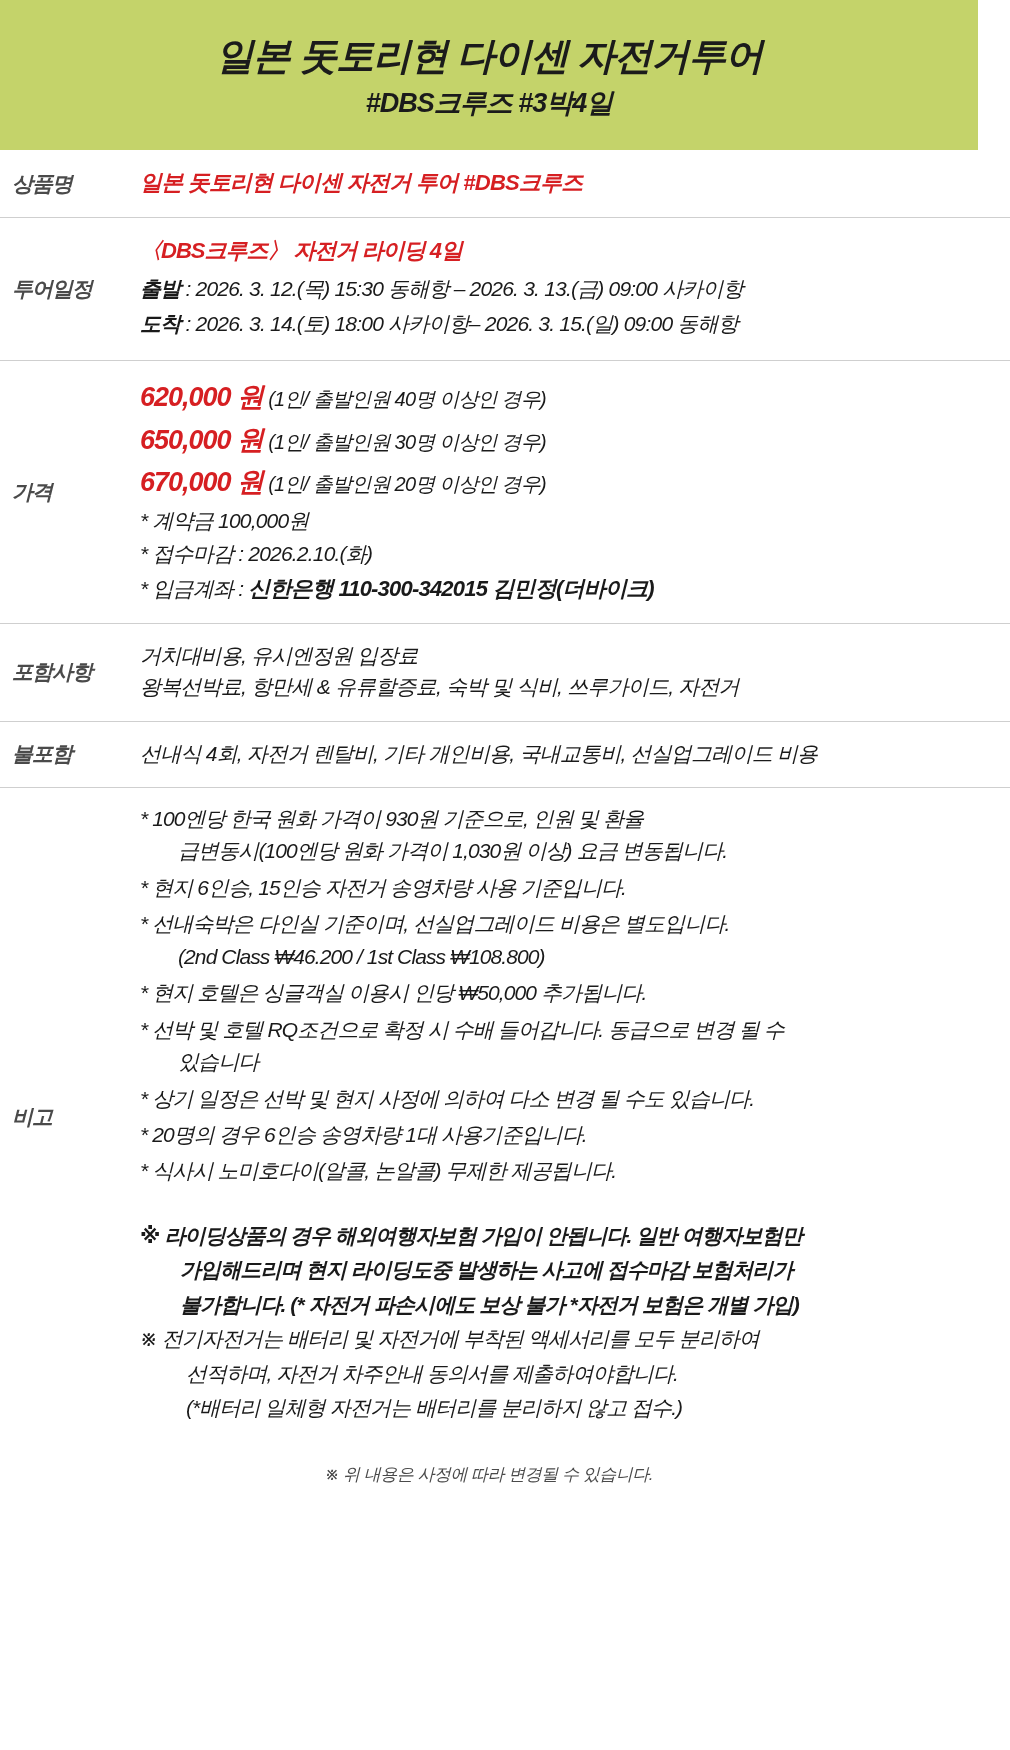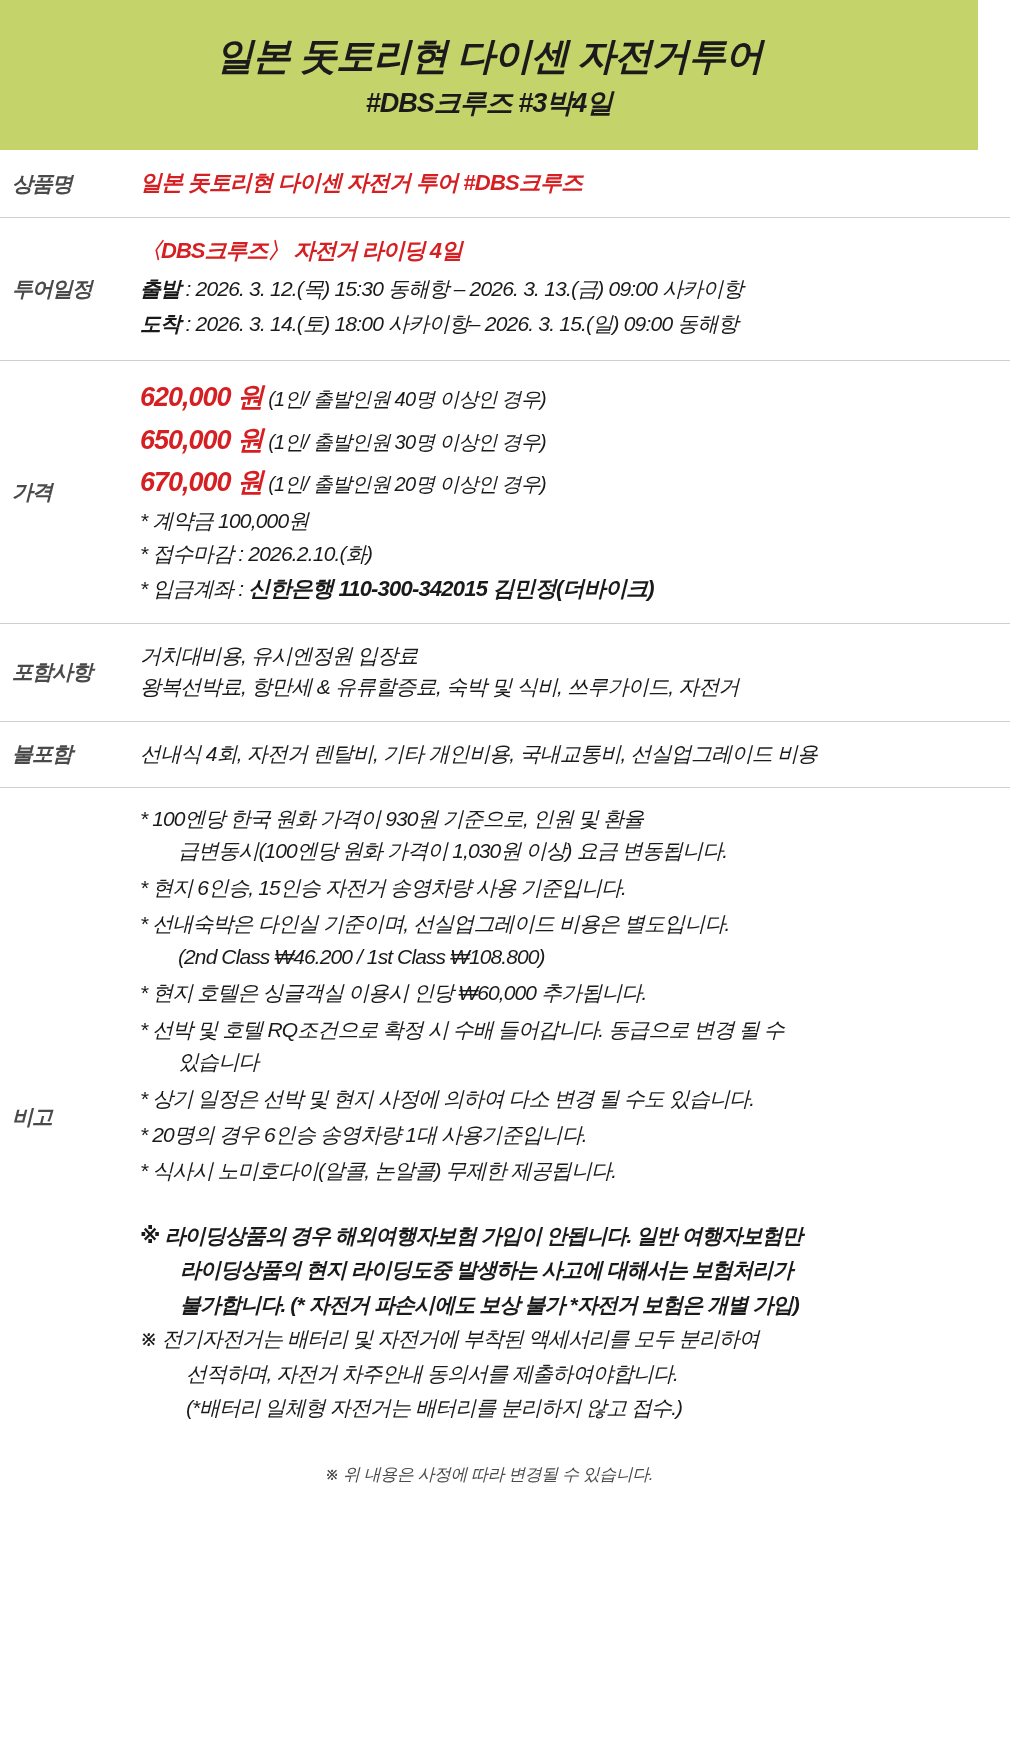--- a/index.html
+++ b/index.html
@@ -221,30 +221,30 @@
 
     <div class="row no-border">
       <div class="label mid-align">비고</div>
       <div class="content">
         <ul class="remark-list" id="remark-list">
             <li>* 100엔당 한국 원화 가격이 930원 기준으로, 인원 및 환율</li>
             <li class="indent">급변동시(100엔당 원화 가격이 1,030원 이상) 요금 변동됩니다.</li>
             <li>* 현지 6인승, 15인승 자전거 송영차량 사용 기준입니다.</li>
             <li>* 선내숙박은 다인실 기준이며, 선실업그레이드 비용은 별도입니다.</li>
             <li class="indent">(2nd Class ₩46.200 / 1st Class ₩108.800)</li>
-            <li>* 현지 호텔은 싱글객실 이용시 인당 ₩60,000 추가됩니다.</li>
+            <li>* 현지 호텔은 싱글객실 이용시 인당 ₩50,000 추가됩니다.</li>
             <li>* 선박 및 호텔 RQ조건으로 확정 시 수배 들어갑니다. 동급으로 변경 될 수</li>
             <li class="indent">있습니다</li>
             <li>* 상기 일정은 선박 및 현지 사정에 의하여 다소 변경 될 수도 있습니다.</li>
             <li>* 20명의 경우 6인승 송영차량 1대 사용기준입니다.</li>
             <li>* 식사시 노미호다이(알콜, 논알콜) 무제한 제공됩니다.</li>
           </ul>
         <ul class="remark-list note-block" id="note-list">
             <li class="b" style="padding-left: 26px; text-indent: -26px; font-weight: bold;">※ 라이딩상품의 경우 해외여행자보험 가입이 안됩니다.  일반 여행자보험만</li>
-            <li class="b cont" style="padding-left: 40px; text-indent: 0px; font-weight: bold;">라이딩상품의 현지 라이딩도중 발생하는 사고에 대해서는 보험처리가</li>
+            <li class="b cont" style="padding-left: 40px; text-indent: 0px; font-weight: bold;">가입해드리며 현지 라이딩도중 발생하는 사고에 접수마감 보험처리가</li>
             <li class="b cont" style="padding-left: 40px; text-indent: 0px; font-weight: bold;">불가합니다. (* 자전거 파손시에도 보상 불가  *자전거 보험은 개별 가입)</li>
             <li class="" style="padding-left: 26px; text-indent: -26px; font-weight: normal;">※ 전기자전거는 배터리 및 자전거에 부착된 액세서리를 모두 분리하여</li>
             <li class="cont2" style="padding-left: 46px; text-indent: 0px; font-weight: normal;">선적하며, 자전거 차주안내 동의서를 제출하여야합니다.</li>
             <li class="cont2" style="padding-left: 46px; text-indent: 0px; font-weight: normal;">(*배터리 일체형 자전거는 배터리를 분리하지 않고 접수.)</li>
           </ul>
       </div>
     </div>
 
   </div>
 

